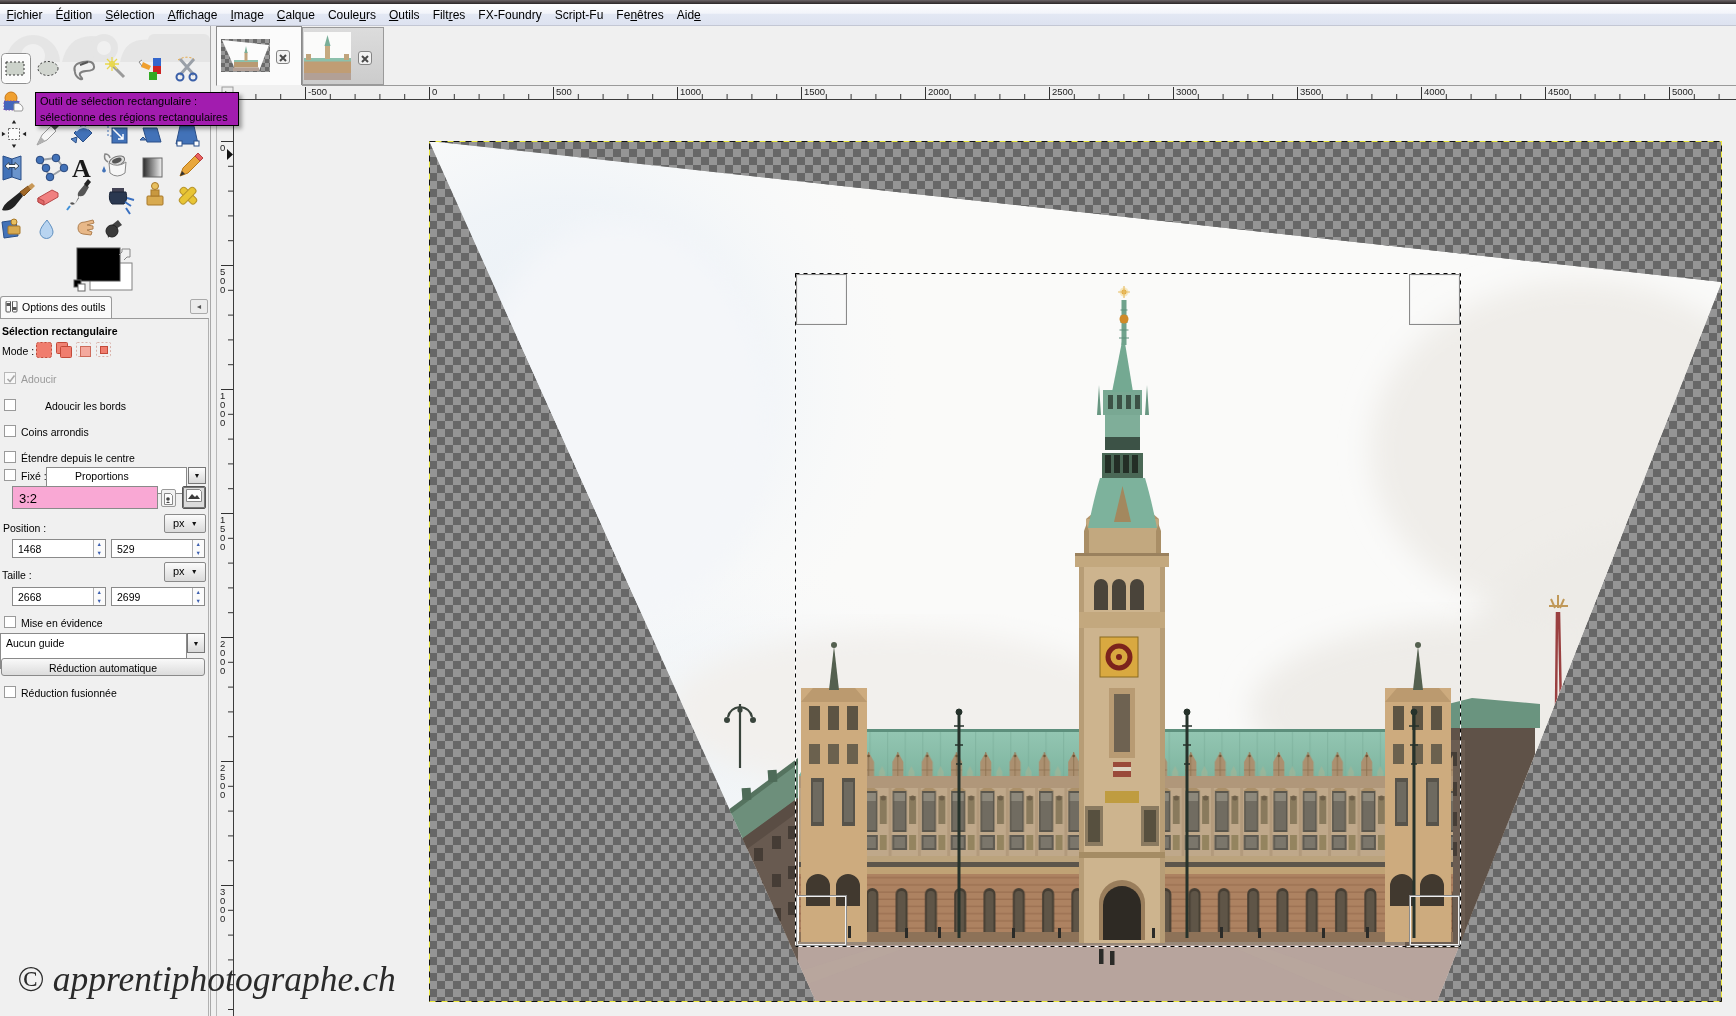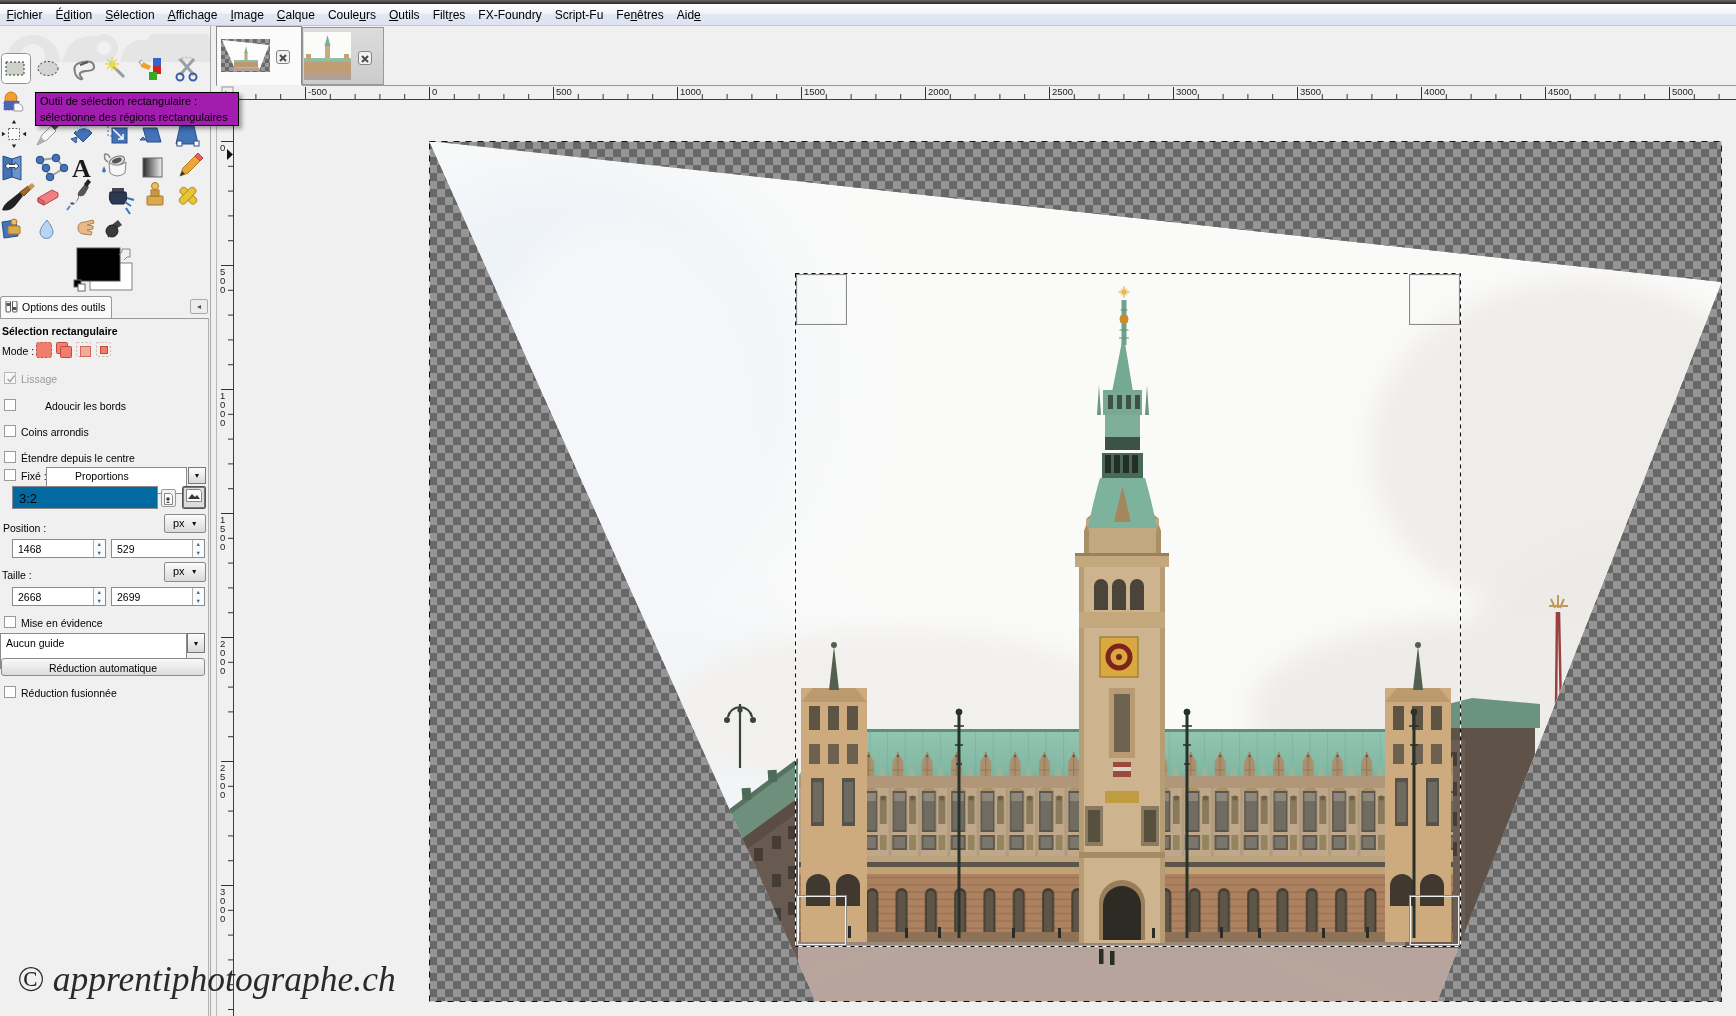--- a/index.html
+++ b/index.html
@@ -41,21 +41,21 @@
   border-top:1px solid #9a9a9a; border-right:1px solid #b0b0b0; }
 .boldtitle { position:absolute; left:2px; top:6px; font-size:10.5px; font-weight:bold; }
 .rowlbl { position:absolute; font-size:10.5px; }
 .cb { position:absolute; left:4px; width:12px; height:12px; background:#fff; border:1px solid #9a9a9a; }
 .cb svg { position:absolute; left:0; top:0; }
 .cblbl { position:absolute; left:21px; font-size:10.5px; padding-top:1px; }
 .select { position:absolute; background:#fff; border:1px solid #8a8a8a; font-size:10.5px;
   padding:2px 0 0 5px; }
 .selbtn2 { position:absolute; background:linear-gradient(#fdfdfd,#d8d8d8);
   border:1px solid #777; font-size:7px; color:#111; text-align:center; line-height:16px; }
-.tfield { position:absolute; background:#0369a1; border:1px solid #8a8a8a; font-size:11px; padding:2px 0 0 6px; }
+.tfield { position:absolute; background:#f9a8d4; border:1px solid #8a8a8a; font-size:11px; padding:2px 0 0 6px; }
 .sqbtn { position:absolute; background:#f2f2f2; border:1px solid #999; border-radius:2px;
   text-align:center; padding-top:2px; }
 .pxbtn { position:absolute; left:164px; width:42px; font-size:11px;
   padding:2px 0 0 8px; border-radius:2px; border:1px solid #8a8a8a;
   background:linear-gradient(#fbfbfb,#dadada); }
 .pxbtn .dar { font-size:7px; vertical-align:1px; margin-left:3px; color:#111; }
 .spin { position:absolute; height:19px; background:#fff; border:1px solid #8a8a8a;
   font-size:10.5px; padding:3px 0 0 5px; }
 .spinner { position:absolute; right:0; top:0; bottom:0; width:12px; background:#fbfbfb;
   border-left:1px solid #b0b0b0; }
@@ -221,21 +221,21 @@
   <rect x="40.5" y="1.5" width="14" height="14" rx="1" fill="none" stroke="#d8b0a8" stroke-dasharray="2,2"></rect>
   <rect x="44.5" y="5.5" width="10" height="10" fill="#f4a99e" stroke="#cc6a5a"></rect>
   <rect x="60.5" y="1.5" width="14" height="14" rx="1" fill="none" stroke="#d8b0a8" stroke-dasharray="2,2"></rect>
   <rect x="64.5" y="5.5" width="7" height="7" fill="#f07d6e" stroke="#c24a3a"></rect>
  </svg>
  <div class="cb" style="top:53px;border-color:#b8b8b8;background:#f8f8f8;">
         <svg width="12" height="12">
           <path d="M2.5,6 l2.5,2.5 4.5,-6" stroke="#a8a8a8" stroke-width="1.6" fill="none"></path>
         </svg>
       </div>
-      <div class="cblbl" style="top:53px;color:#9a9a9a;">Lissage</div>
+      <div class="cblbl" style="top:53px;color:#9a9a9a;">Adoucir</div>
  <div class="cb" style="top:79.5px;"></div>
       <div class="cblbl" style="top:79.5px;margin-left:24px;">Adoucir les bords</div>
  <div class="cb" style="top:105.5px;"></div>
       <div class="cblbl" style="top:105.5px;text-align:right;">Coins arrondis</div>
  <div class="cb" style="top:131.5px;"></div>
       <div class="cblbl" style="top:131.5px;">Étendre depuis le centre</div>
  <div class="cb" style="top:150px;"></div>
       <div class="cblbl" style="top:150px;">Fixé :</div>
  <div class="select" style="left:46px;top:148px;width:141px;height:27px;padding-left:28px;">Proportions</div>
  <div class="selbtn2" style="left:188px;top:148px;width:18px;height:17px;">▼</div>

